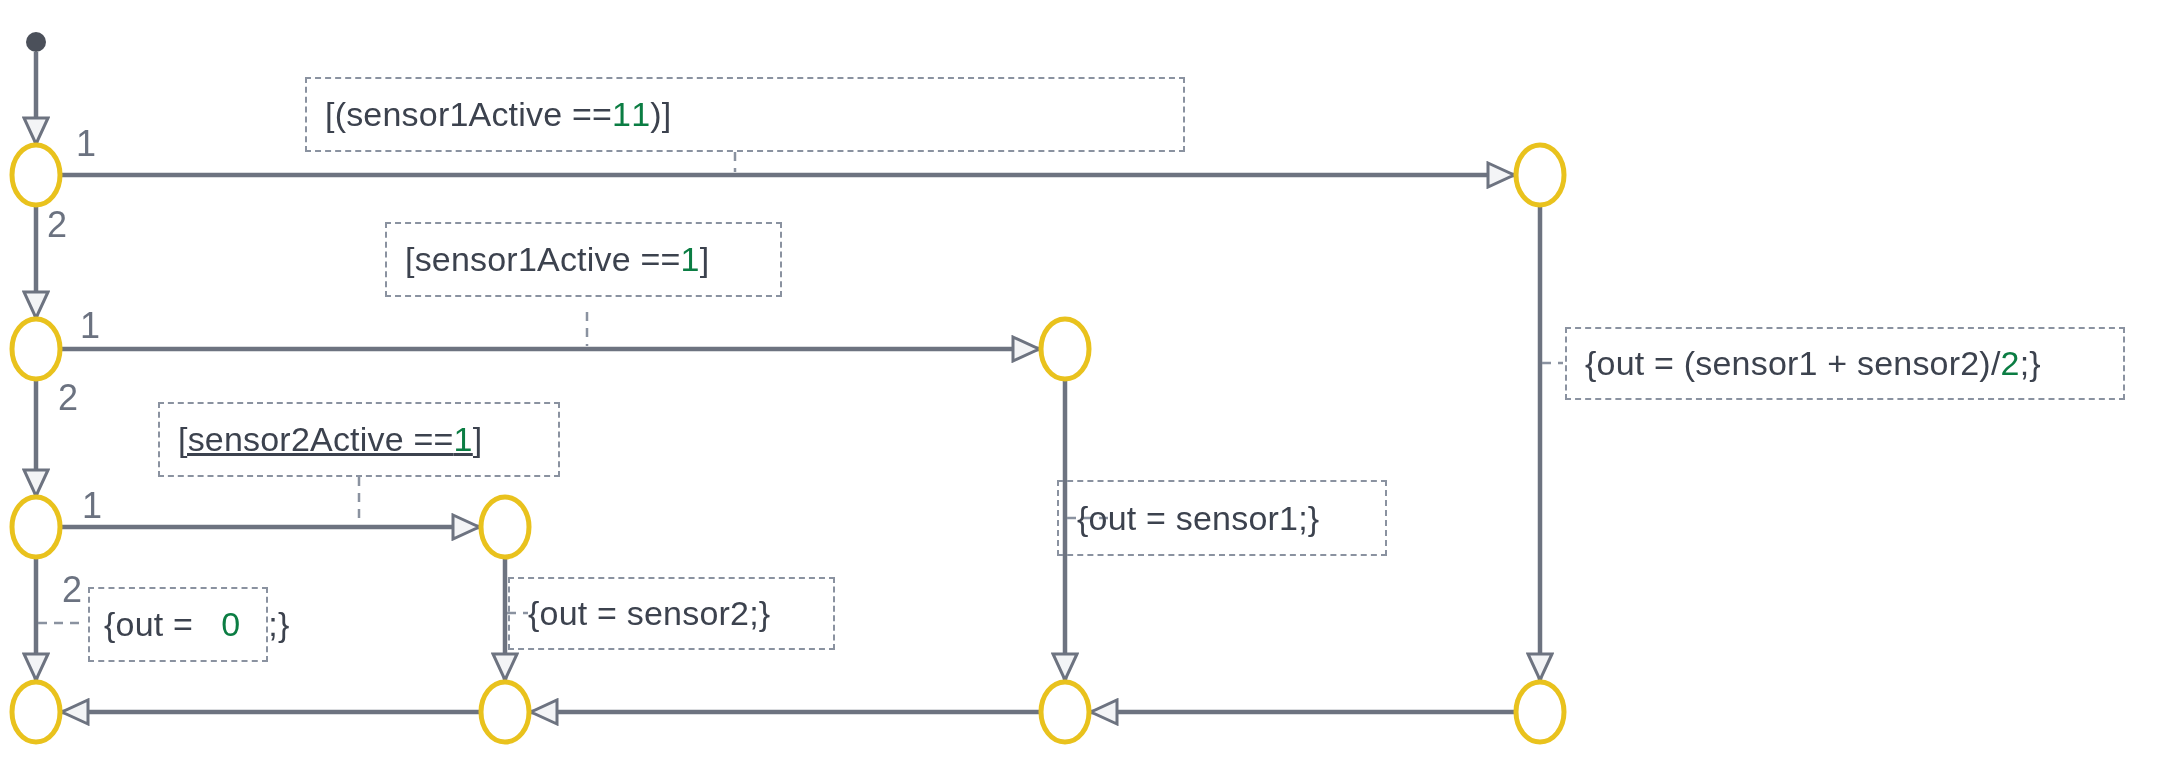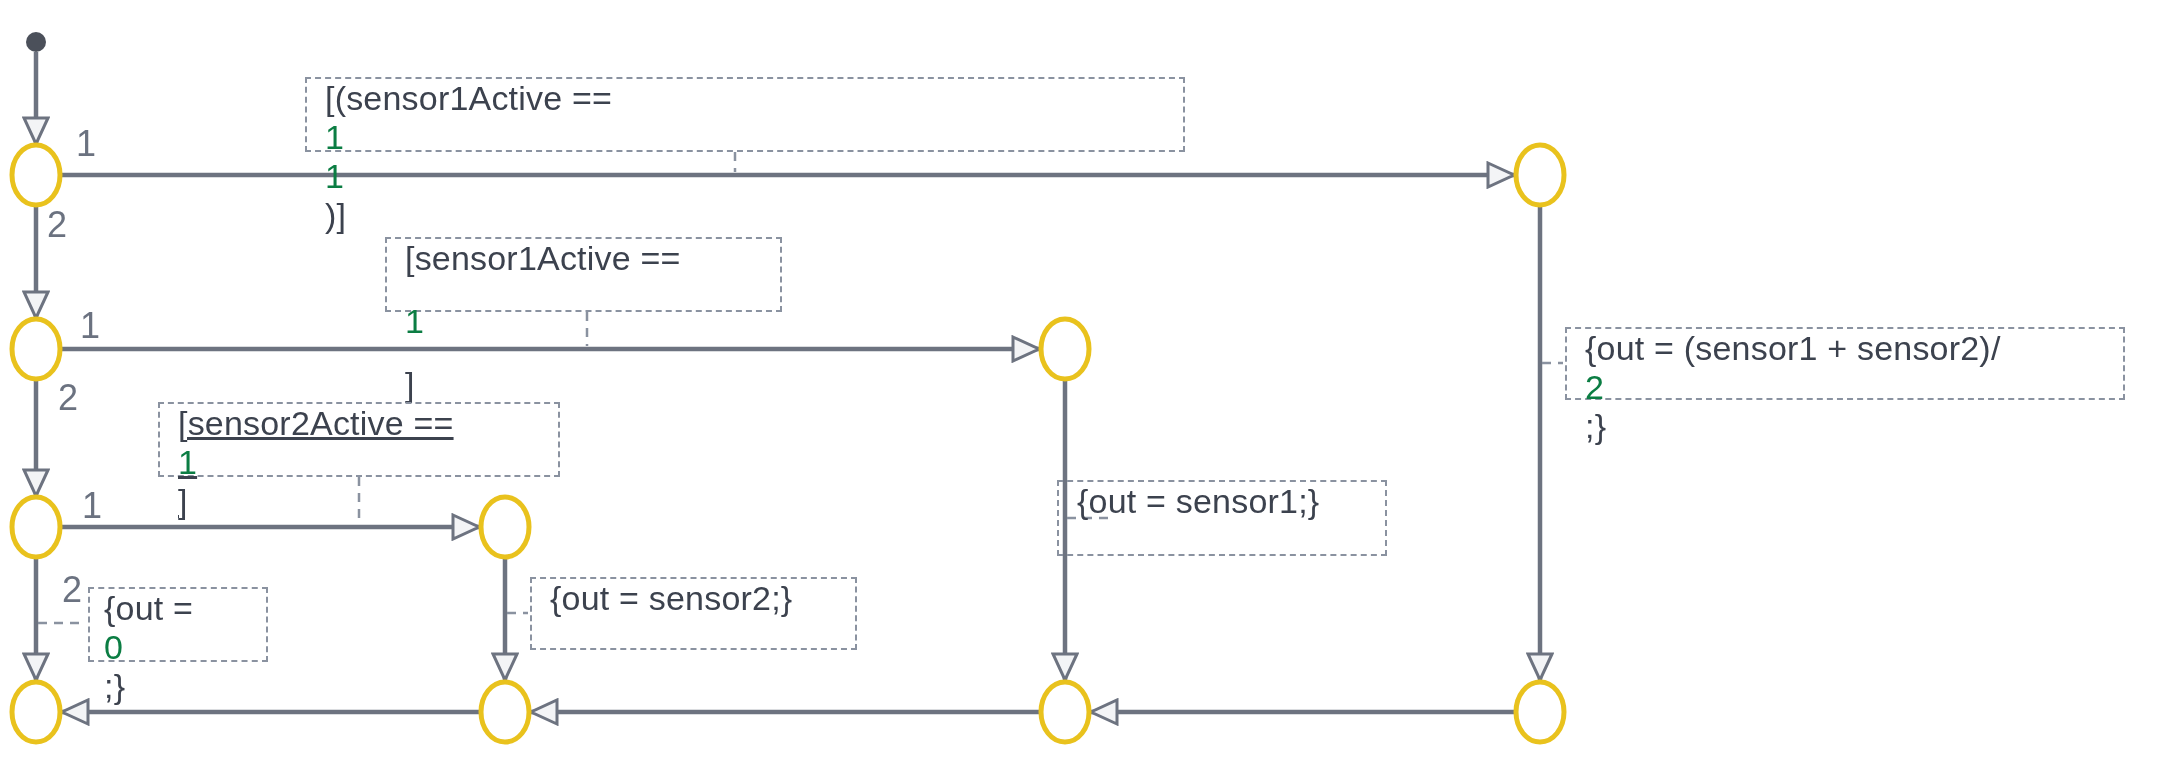--- a/index.html
+++ b/index.html
@@ -14,24 +14,23 @@
   .canvas svg { position: absolute; left: 0; top: 0; }
   .label-box {
     position: absolute;
     box-sizing: border-box;
     border: 2px dashed var(--box_border, #8a92a0);
     color: var(--text, #3c424e);
     font-size: 34px;
     letter-spacing: 0.2px;
     white-space: nowrap;
     display: flex;
-    align-items: flex-start;
+    align-items: center;
     padding: 0 18px;
     background: transparent;
-    flex-direction: column;
   }
   .label-box .hl { color: var(--green, #0b7d43); }
   .prio {
     position: absolute;
     color: var(--number, #6b7280);
     font-size: 36px;
     line-height: 1;
   }
 </style>
 </head>
@@ -89,21 +88,21 @@
   <div class="prio" style="left:82px; top:488px;">1</div>
   <div class="prio" style="left:62px; top:572px;">2</div>
 
   <div class="label-box" style="left:305px; top:77px; width:880px; height:75px;">
     <span>[(sensor1Active == </span>
       <span class="hl">1</span>
       <span class="hl">1</span>
       <span>)]</span>
   </div>
 
-  <div class="label-box" style="left:385px; top:237px; width:397px; height:75px;gap:24px;">
+  <div class="label-box" style="left:385px; top:222px; width:397px; height:75px;">
     <span>[sensor1Active == </span>
       <span class="hl">1</span>
       <span>]</span>
   </div>
 
   <div class="label-box" style="left:158px; top:402px; width:402px; height:75px;text-decoration:underline;">
     <span>[sensor2Active == </span>
       <span class="hl">1</span>
       <span>]</span>
   </div>
@@ -111,23 +110,23 @@
   <div class="label-box" style="left:1565px; top:327px; width:560px; height:73px;">
     <span>{out = (sensor1 + sensor2)/</span>
       <span class="hl">2</span>
       <span>;}</span>
   </div>
 
   <div class="label-box" style="left:1057px; top:480px; width:330px; height:76px;">
     <span>{out = sensor1;}</span>
   </div>
 
-  <div class="label-box" style="left:530px; top:577px; width:327px; height:73px;">
+  <div class="label-box" style="left:508px; top:577px; width:327px; height:73px;">
     <span>{out = sensor2;}</span>
   </div>
 
-  <div class="label-box" style="left:88px; top:587px; width:180px; height:75px; padding:0 14px;">
+  <div class="label-box" style="left:88px; top:587px; width:180px; height:75px; padding:0 14px;gap:28px;">
     <span>{out = </span>
       <span class="hl">0</span>
       <span>;}</span>
   </div>
 
 </div>
 
 </body></html>

